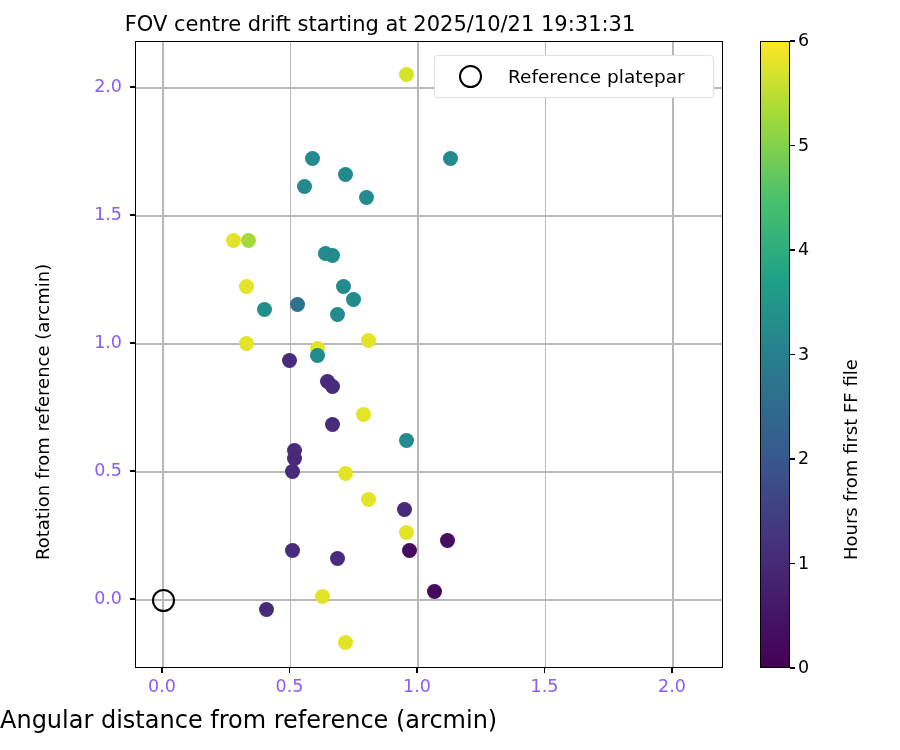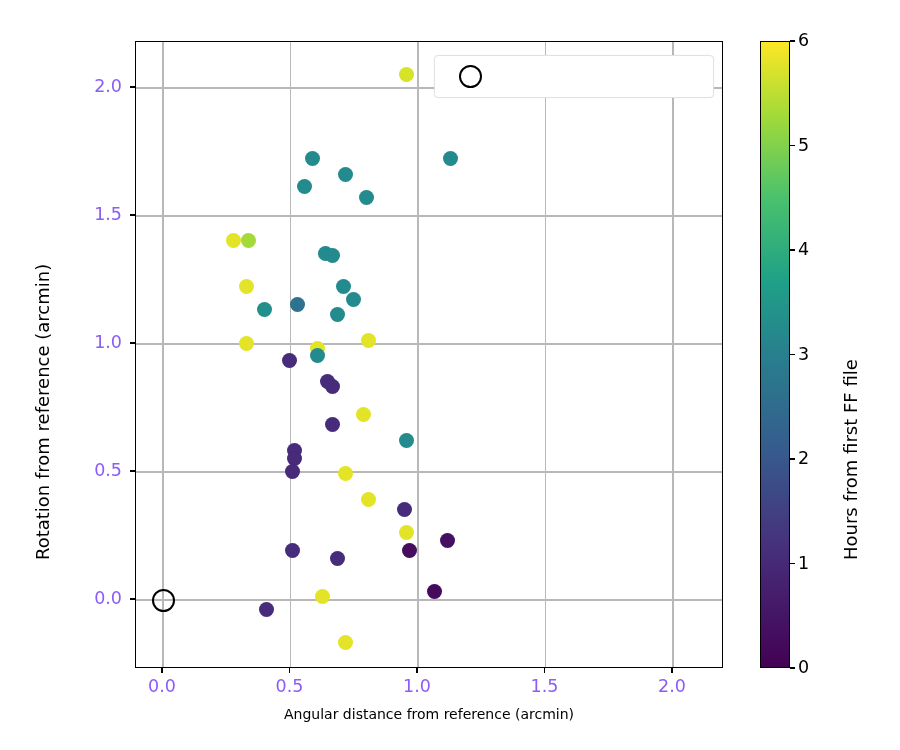--- a/index.html
+++ b/index.html
@@ -20,21 +20,21 @@
   .gl.v{width:1.4px;top:0;bottom:0;}
   .gl.h{height:1.4px;left:0;right:0;}
 
   .tick{position:absolute;background:#000;}
   .tick.x{width:1.4px;height:5px;top:668px;}
   .tick.y{height:1.4px;width:5px;left:130px;}
   .tlab{position:absolute;font-size:17.5px;color:#8b5cf6;}
   .tlab.x{top:676px;width:60px;margin-left:-30px;text-align:center;}
   .tlab.y{left:74px;width:48px;text-align:right;margin-top:-11px;}
 
-  #xlabel{position:absolute;top:706px;left:0;width:858px;text-align:center;font-size:14px;}
+  #xlabel{position:absolute;top:706px;left:0;width:858px;text-align:left;font-size:24px;}
   #ylabel{position:absolute;font-size:18px;transform:rotate(-90deg);transform-origin:left top;
           left:32px;top:560px;white-space:nowrap;}
 
   .pt{position:absolute;width:15px;height:15px;border-radius:50%;margin-left:-7.5px;margin-top:-7.5px;}
 
   
   #refpt{position:absolute;width:19px;height:19px;border-radius:50%;border:2.2px solid #000;
          background:transparent;margin-left:-10.5px;margin-top:-10.5px;}
 
   
@@ -53,20 +53,21 @@
   .cbtick{position:absolute;left:790px;width:5px;height:1.4px;background:#000;}
   .cblab{position:absolute;left:798px;font-size:17.5px;margin-top:-11px;}
   #cblabel{position:absolute;font-size:18px;transform:rotate(-90deg);transform-origin:left top;
            left:840px;top:560px;white-space:nowrap;}
 </style>
 </head>
 <body>
 
 <div id="fig">
 
+  <div id="title">FOV centre drift starting at 2025/10/21 19:31:31</div>
 
   <div id="axes">
       <div class="gl v" style="left: 26.3px;"></div>
       <div class="gl v" style="left: 153.8px;"></div>
       <div class="gl v" style="left: 281.3px;"></div>
       <div class="gl v" style="left: 408.8px;"></div>
       <div class="gl v" style="left: 536.3px;"></div>
       <div class="gl h" style="top: 557.3px;"></div>
       <div class="gl h" style="top: 429.3px;"></div>
       <div class="gl h" style="top: 301.3px;"></div>
@@ -114,20 +115,21 @@
       <div class="pt" style="left: 337.95px; top: 558.04px; background: rgb(71, 44, 123);"></div>
       <div class="pt" style="left: 434.85px; top: 591.32px; background: rgb(69, 10, 92);"></div>
       <div class="pt" style="left: 322.65px; top: 596.44px; background: rgb(227, 228, 40);"></div>
       <div class="pt" style="left: 266.55px; top: 609.24px; background: rgb(71, 44, 123);"></div>
       <div class="pt" style="left: 345.6px; top: 642.52px; background: rgb(227, 228, 40);"></div>
       <div id="refpt" style="left: 162px; top: 599px;"></div>
     </div>
 
   <div id="legend">
     <div id="legmark"></div>
+    <div id="leglabel">Reference platepar</div>
   </div>
 
   <div id="xlabel">Angular distance from reference (arcmin)</div>
   <div id="ylabel">Rotation from reference (arcmin)</div>
 
   <div id="cbar"></div>
   <div id="cblabel">Hours from first FF file</div>
 
 <div class="tick x" style="left: 161.3px;"></div>
     <div class="tlab x" style="left: 162px;">0.0</div>

